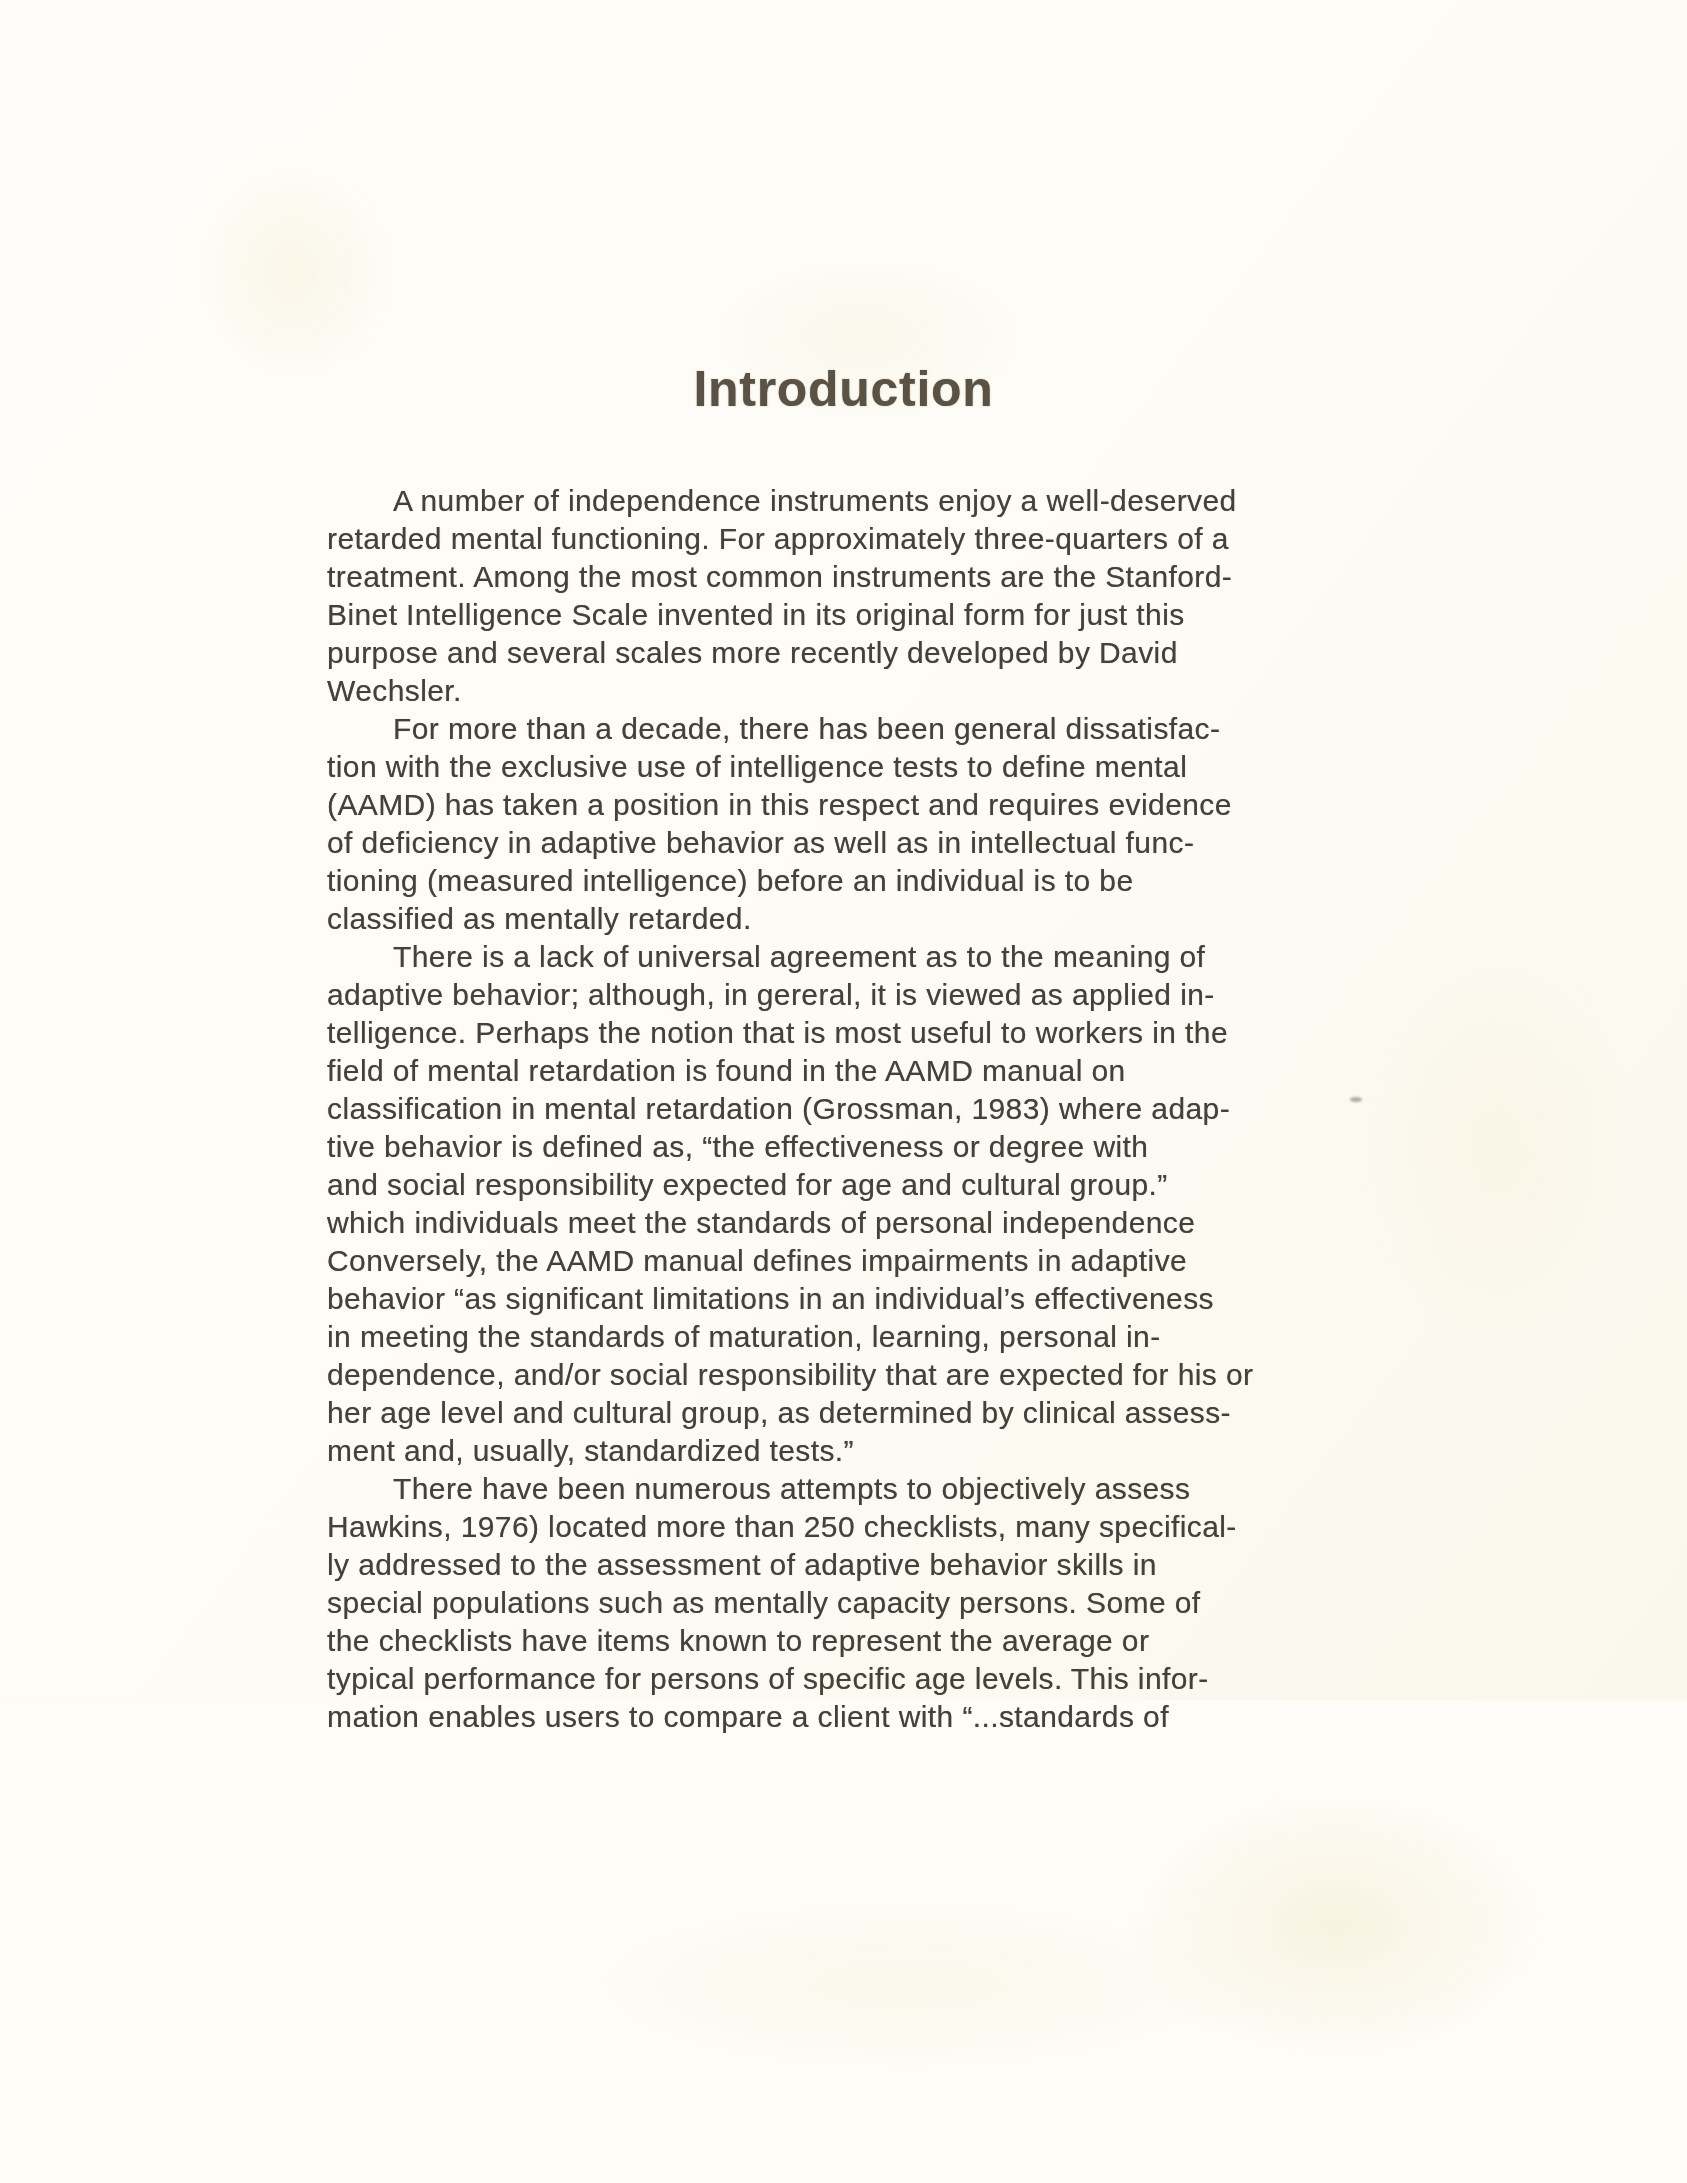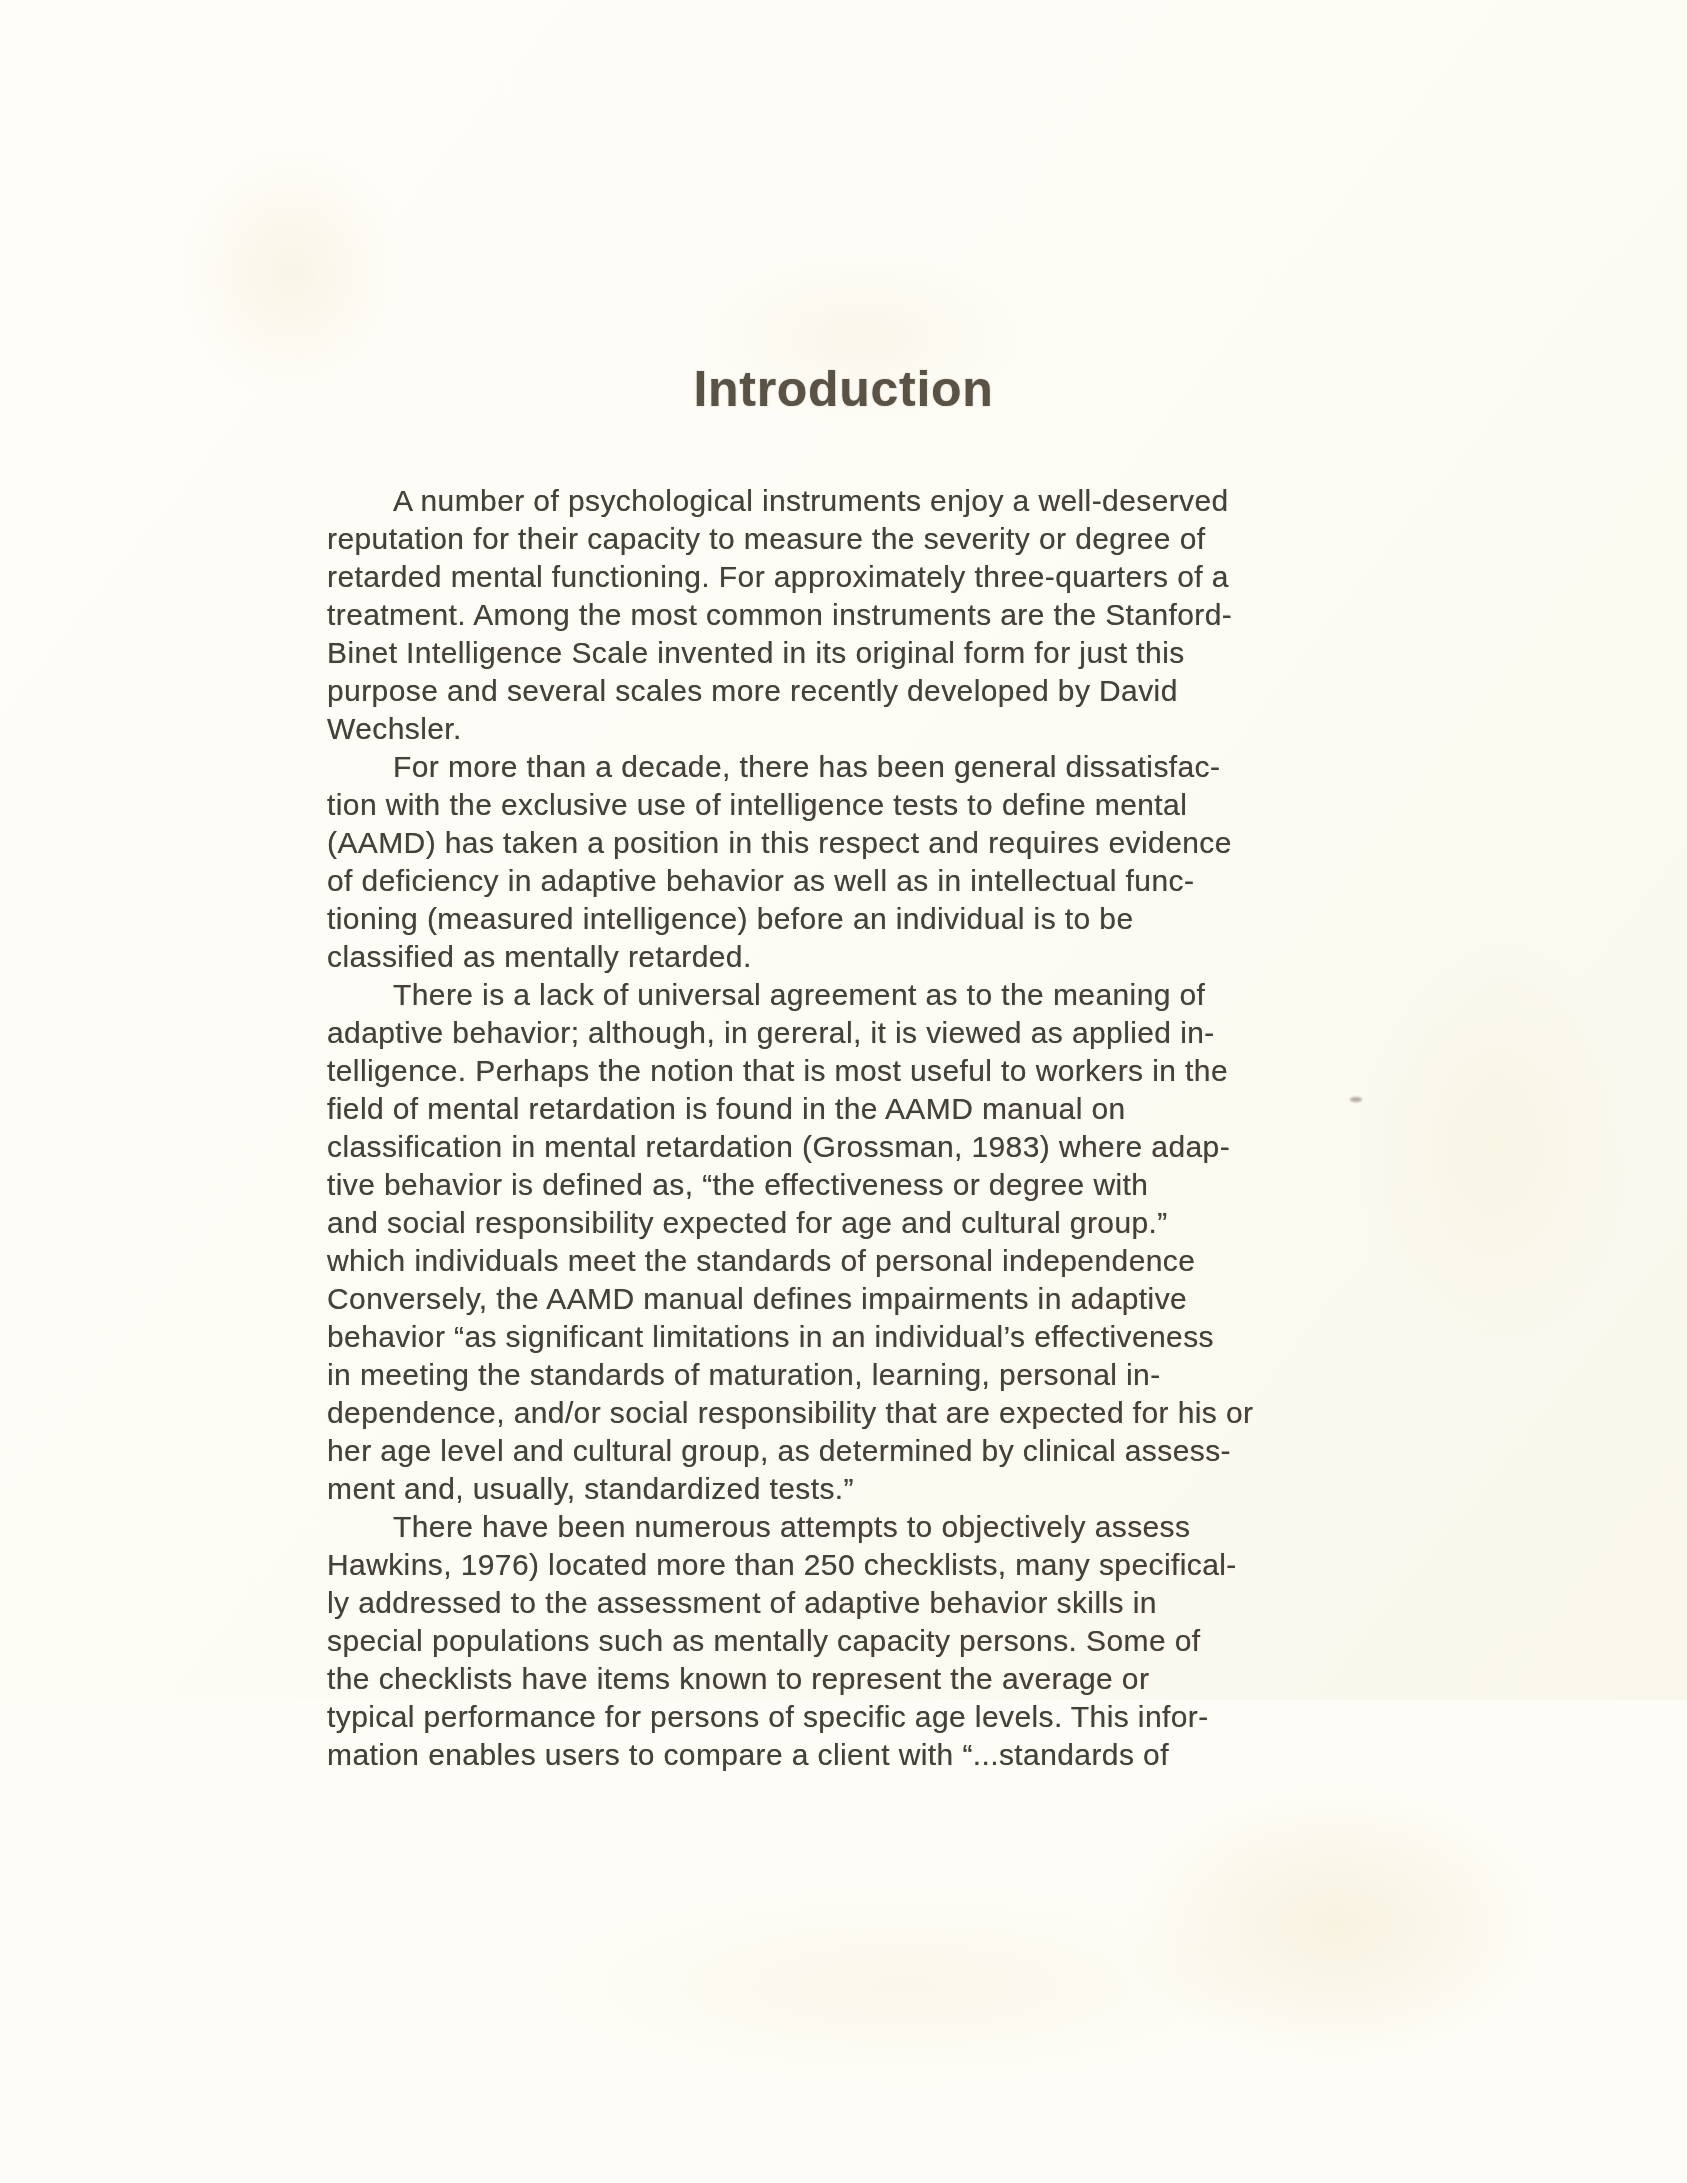--- a/index.html
+++ b/index.html
@@ -59,22 +59,21 @@
   <div class="texture t1"></div>
   <div class="texture t2"></div>
   <div class="texture t3"></div>
   <div class="texture t4"></div>
   <div class="texture t5"></div>
 
   <h1 class="title">Introduction</h1>
 
   <div class="body-text" id="body-text">
       <div class="paragraph">
-        <div class="line indent">A number of psychological instruments enjoy a well-deserved</div>
-        <div class="line">reputation for their capacity to measure the severity or degree of</div>
+        <div class="line indent">A number of independence instruments enjoy a well-deserved</div>
         <div class="line">retarded mental functioning. For approximately three-quarters of a</div>
         <div class="line">treatment. Among the most common instruments are the Stanford-</div>
         <div class="line">Binet Intelligence Scale invented in its original form for just this</div>
         <div class="line">purpose and several scales more recently developed by David</div>
         <div class="line">Wechsler.</div>
       </div>
       <div class="paragraph">
         <div class="line indent">For more than a decade, there has been general dissatisfac-</div>
         <div class="line">tion with the exclusive use of intelligence tests to define mental</div>
         <div class="line">(AAMD) has taken a position in this respect and requires evidence</div>

